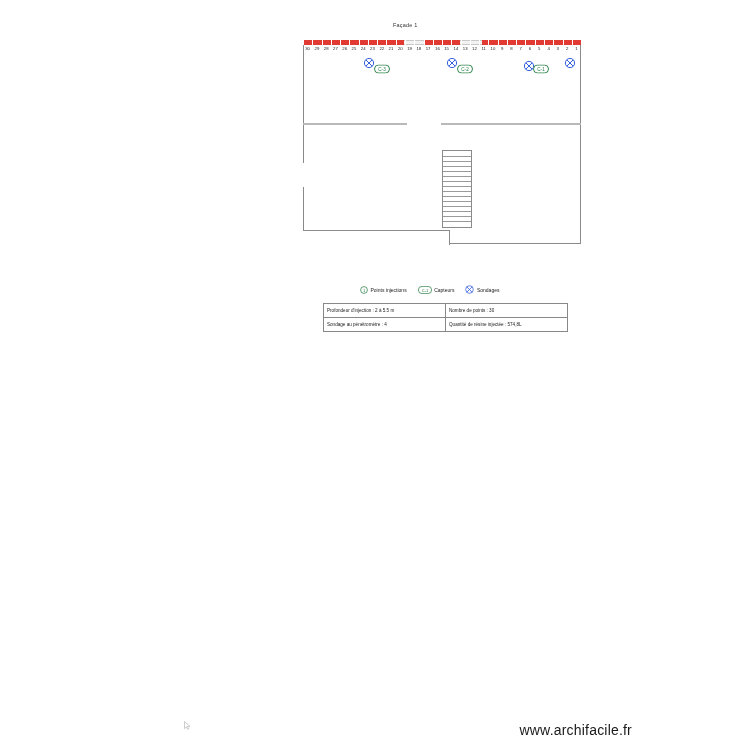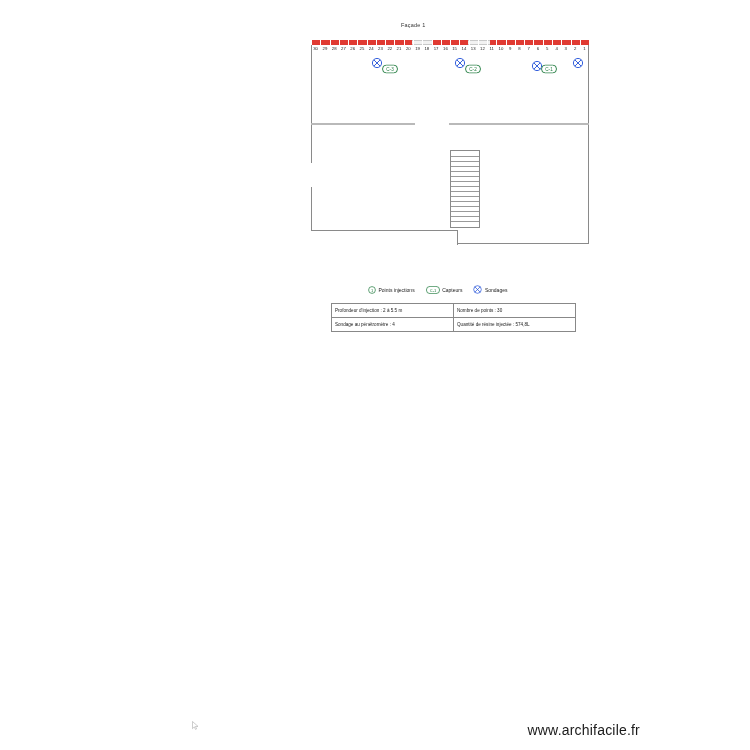--- a/index.html
+++ b/index.html
@@ -10,21 +10,21 @@
   body {
     width: 750px;
     height: 750px;
     position: relative;
     font-family: "Liberation Sans", sans-serif;
     overflow: hidden;
   }
 
   #plan-root {
     position: absolute;
-    left: 16px; top: 0;
+    left: 8px; top: 0;
     width: 638px;
     height: 750px;
   }
 
   
   .facade-title {
     position: absolute;
     left: 385px;
     top: 22px;
     font-size: 5.5px;

